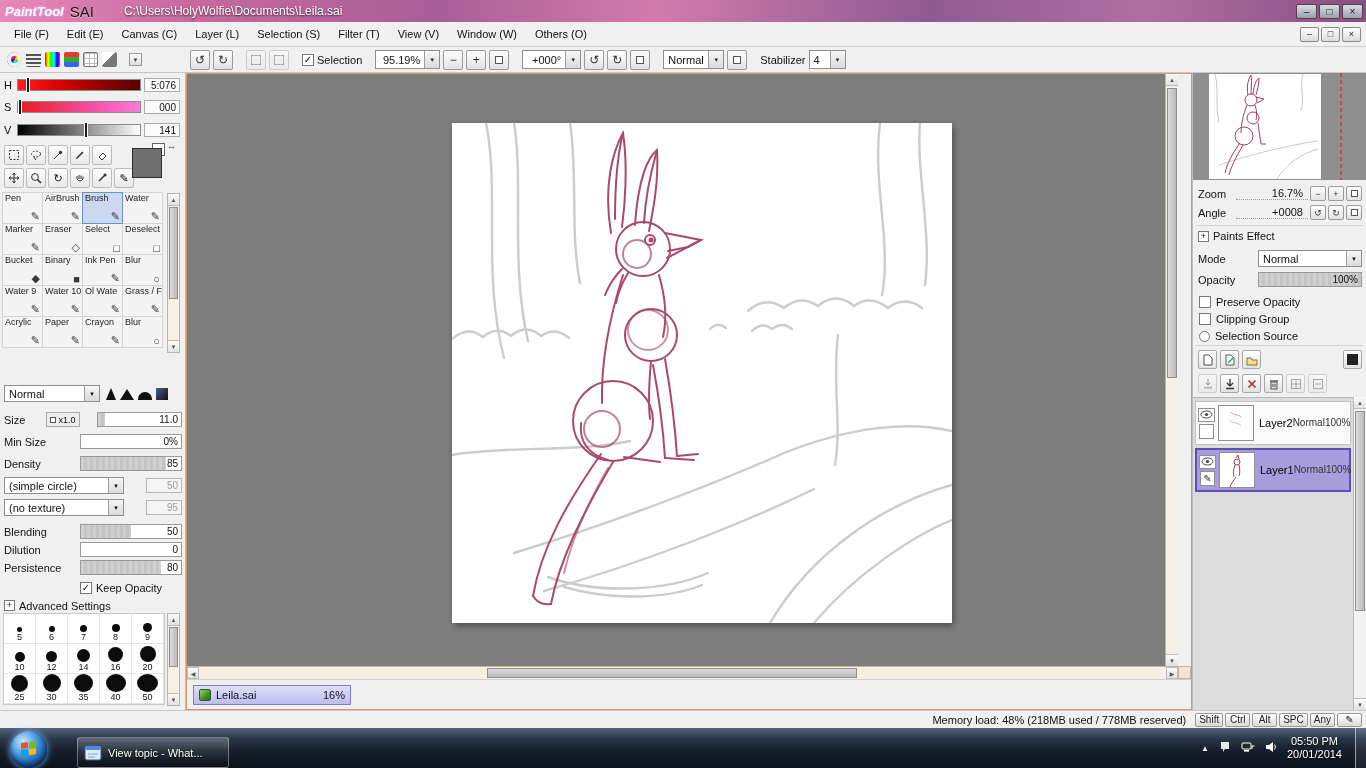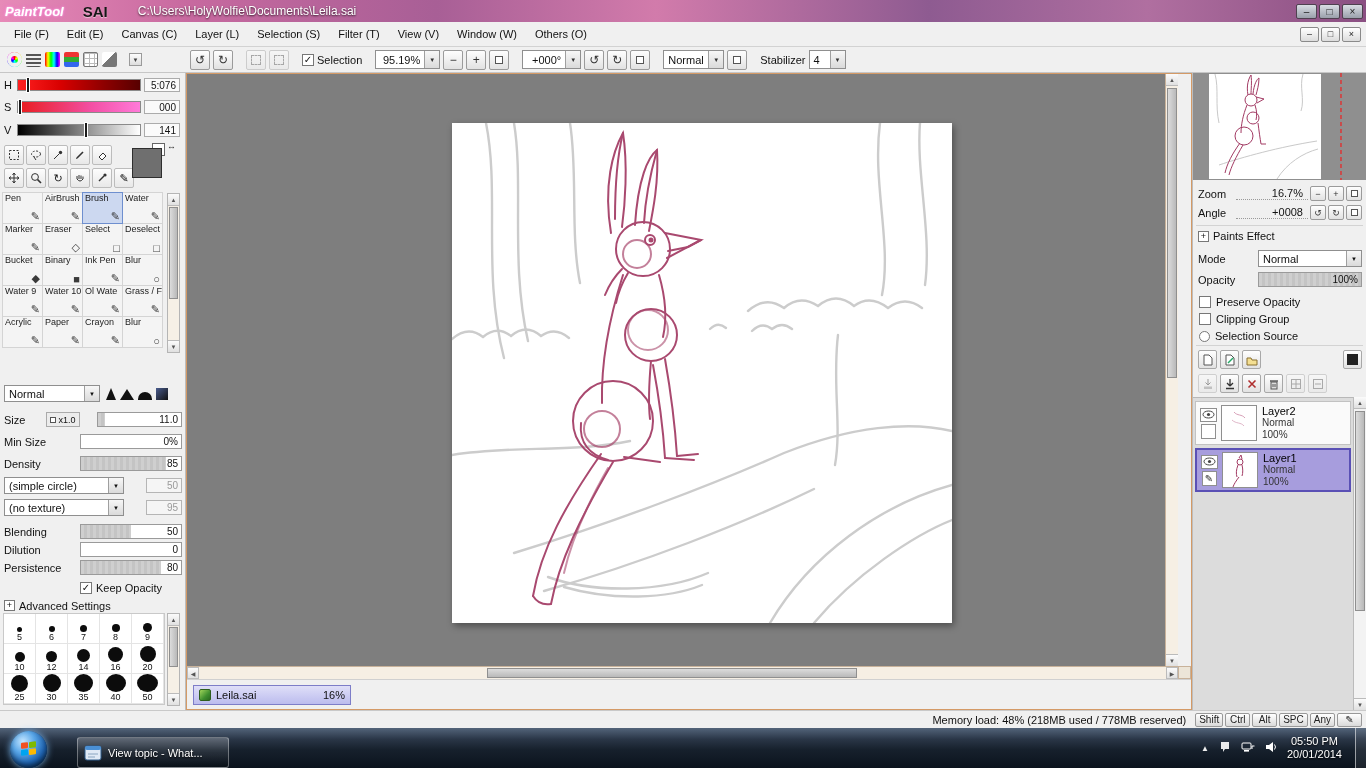--- a/index.html
+++ b/index.html
@@ -5,21 +5,21 @@
 *{margin:0;padding:0;box-sizing:border-box}
 html,body{width:1366px;height:768px;overflow:hidden}
 body{font-family:"Liberation Sans",sans-serif;font-size:11px;color:#111;background:#555}
 #screen{position:absolute;left:0;top:0;width:1366px;height:768px;background:#f0f0f0;overflow:hidden}
 
 
 #titlebar{position:absolute;left:0;top:0;width:100%;height:22px;display:flex;align-items:center;color:#fff;
  background:linear-gradient(90deg,#e78ab8 0,#c7699f 14%,#a85f96 32%,#d27bab 48%,#8e5b91 68%,#b06fa0 84%,#8a4f82 100%)}
 .logo{display:flex;align-items:center;margin-left:5px}
 .logo-paint{font-style:italic;font-weight:bold;font-size:13px;color:#fff;text-shadow:0 0 4px #ff5fd0,0 0 2px #fff}
-.logo-sai{font-weight:bold;font-size:15px;color:#161616;margin-left:19px;text-shadow:0 1px 1px rgba(255,255,255,.55)}
+.logo-sai{font-weight:normal;font-size:15px;color:#161616;margin-left:6px;text-shadow:0 1px 1px rgba(255,255,255,.55)}
 .title-path{margin-left:30px;font-size:12px;text-shadow:0 1px 2px rgba(0,0,0,.75)}
 .winbtns{margin-left:auto;display:flex;gap:2px;margin-right:3px}
 .winbtn{width:21px;height:15px;border:1px solid #4f4150;background:linear-gradient(#d9dde4,#9aa0ab);color:#1c1c1c;font-size:10px;line-height:13px;text-align:center;border-radius:2px}
 
 
 #menubar{position:absolute;top:22px;left:0;width:100%;height:25px;background:#f0f0f0;border-bottom:1px solid #d2d2d2;display:flex;align-items:center;padding:0 5px}
 .menu-item{padding:4px 9px}
 .mdibtns{margin-left:auto;display:flex;gap:2px}
 .mdibtn{width:19px;height:15px;border:1px solid #8a8a8a;background:linear-gradient(#fff,#dcdcdc);font-size:9px;line-height:13px;text-align:center;border-radius:2px;color:#222}
 
@@ -127,21 +127,21 @@
 .lbtn.dim{opacity:.45}
 .maskbtn{margin-left:auto}
 .masksq{width:11px;height:11px;background:#222}
 #layer-list{position:absolute;left:0;top:324px;right:13px;bottom:0;background:#dcdcdc;border-top:1px solid #b8b8b8;padding:3px 2px}
 .layer{position:relative;height:44px;margin-bottom:3px;border:1px solid #c2c2c2;background:#fafafa;display:flex;align-items:center;padding:2px}
 .layer.sel{background:#a79ddd;border:2px solid #5a50b5}
 .lcol{width:20px;display:flex;flex-direction:column;gap:2px;align-items:center}
 .eyebox{width:17px;height:14px;border:1px solid #8f8f8f;background:#fff;display:flex;align-items:center;justify-content:center}
 .indbox{width:15px;height:15px;border:1px solid #8f8f8f;background:#fff;font-size:10px;line-height:13px;text-align:center;color:#333}
 .lthumb{width:36px;height:36px;border:1px solid #8f8f8f;background:#fff;margin:0 5px 0 3px}
-.linfo{display:flex;flex-direction:column;line-height:12px}
+.linfo{display:flex;flex-direction:row;line-height:12px}
 .lname{font-size:11px;color:#000}
 .lsub{font-size:10px;color:#333}
 #rp-scroll{position:absolute;right:0;top:324px;bottom:0;width:13px;border-left:1px solid #bbb;background:#f3f3f3}
 
 
 #statusbar{position:absolute;left:0;top:710px;width:100%;height:18px;background:#f0f0f0;border-top:1px solid #c9c9c9;display:flex;align-items:center;justify-content:flex-end;gap:2px;padding-right:4px}
 #mem-text{margin-right:7px}
 .key{min-width:25px;height:14px;border:1px solid #999;background:linear-gradient(#fff,#dadada);border-radius:2px;font-size:10px;display:flex;align-items:center;justify-content:center;padding:0 3px;color:#222}
 
 

